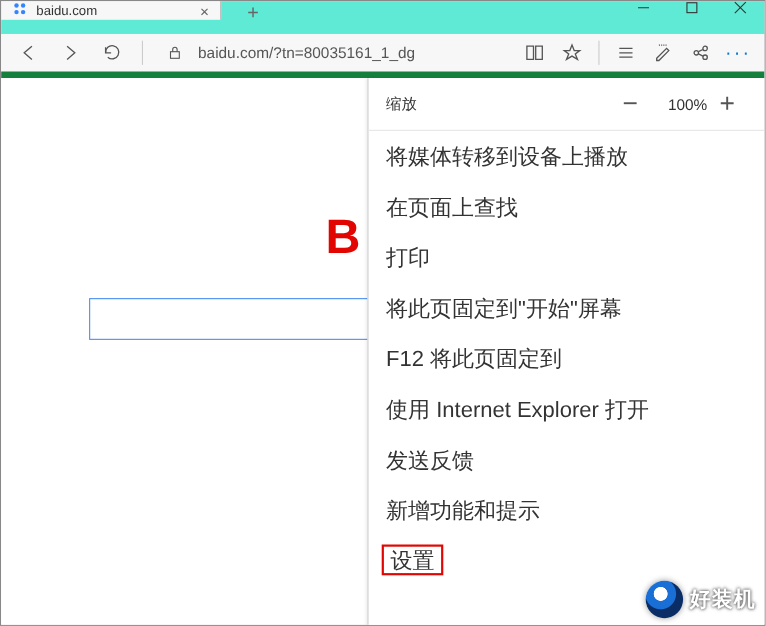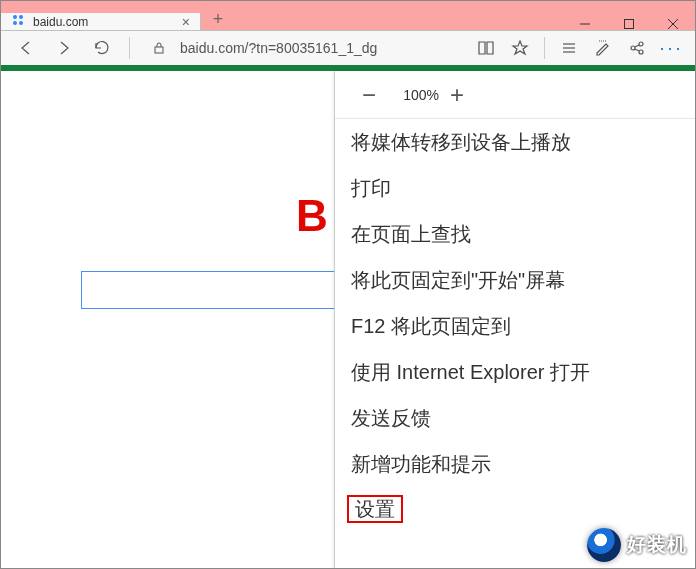--- a/index.html
+++ b/index.html
@@ -1,18 +1,18 @@
 <!DOCTYPE html>
 <html><head>
 <meta charset="utf-8">
 <style>
   * { box-sizing: border-box; margin: 0; padding: 0; font-family: "Segoe UI", "Microsoft YaHei", sans-serif; }
   body { width: 696px; height: 569px; background: #fff; overflow: hidden; position: relative; border: 1px solid #888; }
   
-  .tab-bar { height: 30px; background: #fca5a5; display: flex; align-items: flex-end; border-bottom: 1px solid #c0c0c0; }
+  .tab-bar { height: 30px; background: #5eead4; display: flex; align-items: flex-start; border-bottom: 1px solid #c0c0c0; gap: 12px; }
   .tab { width: 200px; background: #f7f7f7; display: flex; align-items: center; padding: 0 10px; gap: 8px; border-right: 1px solid #c0c0c0; font-size: 12px; color: #333; }
   .tab-close { margin-left: auto; color: #666; font-size: 14px; cursor: pointer; }
   .new-tab { width: 34px; display: flex; align-items: center; justify-content: center; font-size: 18px; color: #666; cursor: pointer; }
   .win-controls { margin-left: auto; display: flex; }
   .win-btn { width: 44px; display: flex; align-items: center; justify-content: center; cursor: pointer; }
   .win-btn svg line, .win-btn svg rect, .win-btn svg path { stroke: #333; stroke-width: 1; fill: none; }
   
   .toolbar { height: 40px; background: #f7f7f7; display: flex; align-items: center; padding: 0 8px; gap: 4px; border-bottom: 6px solid #15803d; }
   .nav-btn { width: 34px; height: 34px; display: flex; align-items: center; justify-content: center; cursor: pointer; border-radius: 2px; }
   .nav-btn svg { stroke: #555; stroke-width: 1.2; fill: none; }
@@ -139,27 +139,28 @@
   </div>
 </div>
 
 <div class="content">
   <div class="logo">B</div>
   <div class="search-box"></div>
 </div>
 
 <div class="menu">
   <div class="zoom-row">
+    <span class="zoom-label">缩放</span>
     <span class="zoom-btn">−</span>
     <span class="zoom-value">100%</span>
     <span class="zoom-btn">+</span>
   </div>
   <div class="menu-item">将媒体转移到设备上播放</div>
+  <div class="menu-item">在页面上查找</div>
   <div class="menu-item">打印</div>
-  <div class="menu-item">在页面上查找</div>
   <div class="menu-item">将此页固定到"开始"屏幕</div>
   <div class="menu-item">F12 将此页固定到</div>
   <div class="menu-item">使用 Internet Explorer 打开</div>
   <div class="menu-item">发送反馈</div>
   <div class="menu-item">新增功能和提示</div>
   <div class="menu-item highlighted">设置</div>
 </div>
 
 <div class="watermark">
   <div class="eye"></div>

